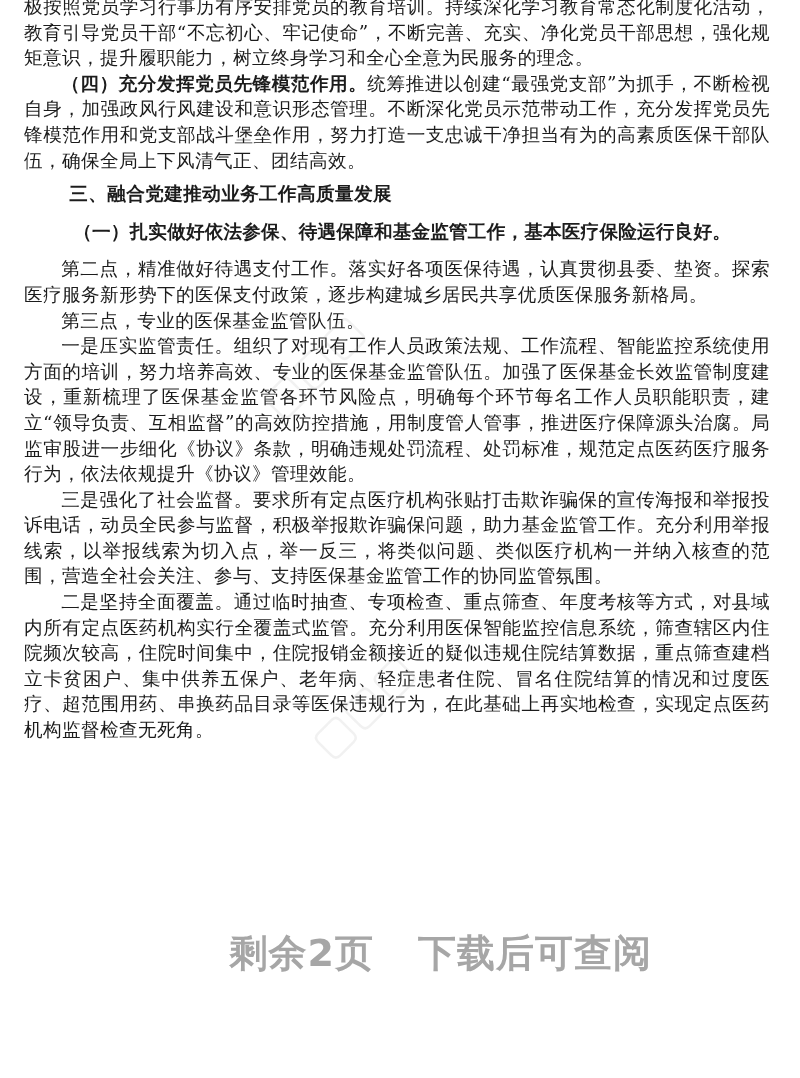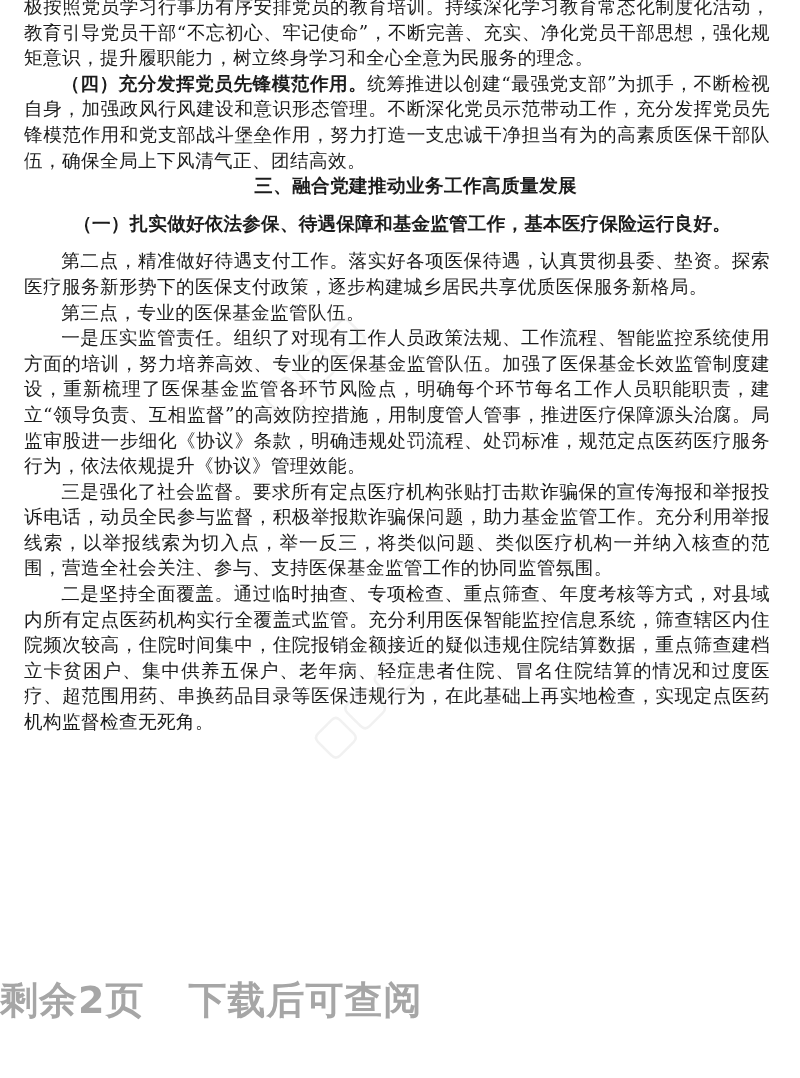--- a/index.html
+++ b/index.html
@@ -6,29 +6,29 @@
   body { width: 800px; height: 1078px; overflow: hidden; position: relative; }
   .page {
     position: absolute; left: 24px; top: -6px; width: 746px;
     font-family: "DejaVu Serif", "Liberation Serif", serif;
     font-size: 18.6px; line-height: 25.6px; color: #1c1c1c;
     letter-spacing: 0.4px;
   }
   .p { margin: 0; text-align: justify; text-align-last: left; }
   .indent { text-indent: 2em; }
   .lead { font-weight: bold; font-family: "DejaVu Sans", "Liberation Sans", sans-serif; }
-  .h { font-weight: bold; font-family: Liberation Sans, sans-serif; margin: 0; text-indent: 2em; text-align: center; }
+  .h { font-weight: bold; font-family: Liberation Sans, sans-serif; margin: 8px; text-indent: 2em; }
   .h-sub { font-weight: bold; font-family: "DejaVu Sans", "Liberation Sans", sans-serif; margin: 12px; text-indent: 2em; letter-spacing: 0.2px; }
   .watermark {
     position: absolute; color: rgba(180,180,180,0.18);
     font-family: "DejaVu Sans", sans-serif; font-size: 44px; font-weight: bold;
     transform: rotate(-45deg); pointer-events: none; white-space: nowrap;
   }
   .footer-banner {
-    position: absolute; left: 0; top: 975px; width: 652px; text-align: left;
+    position: absolute; left: 0; top: 928px; width: 652px; text-align: right;
     font-family: "DejaVu Sans", "Liberation Sans", sans-serif;
     font-weight: bold; font-size: 38px; color: #a6a6a6; letter-spacing: 1px;
   }
   .footer-banner span { display: inline-block; }
   .gap { display: inline-block; width: 44px; }
 </style>
 </head>
 <body>
 
 <div class="page">

